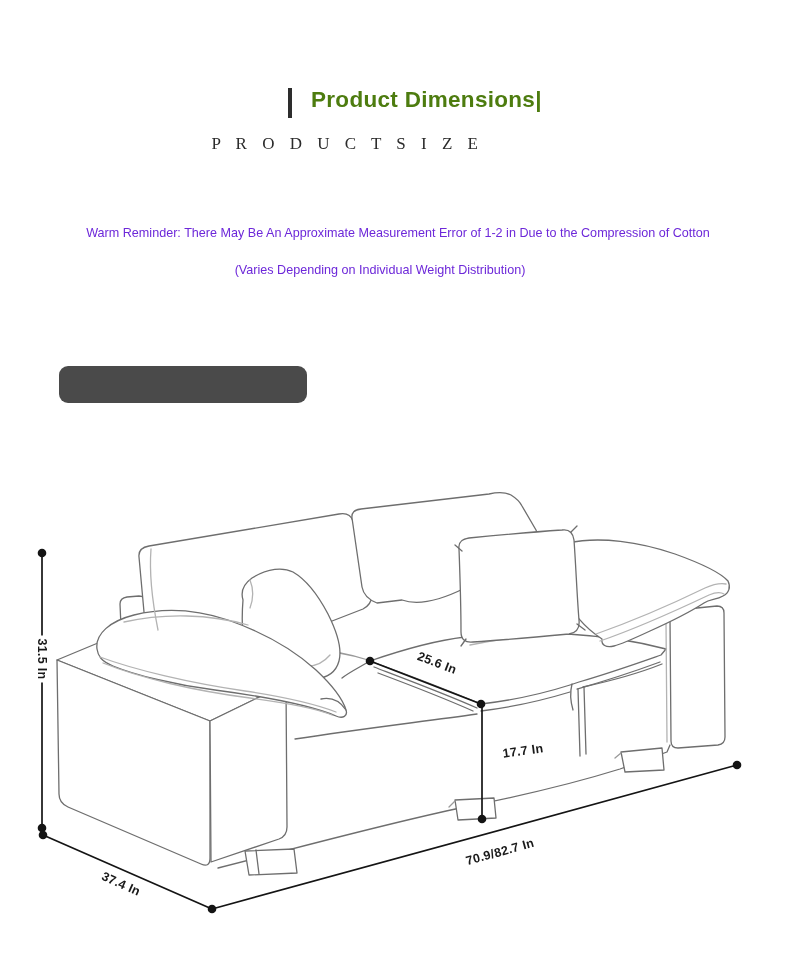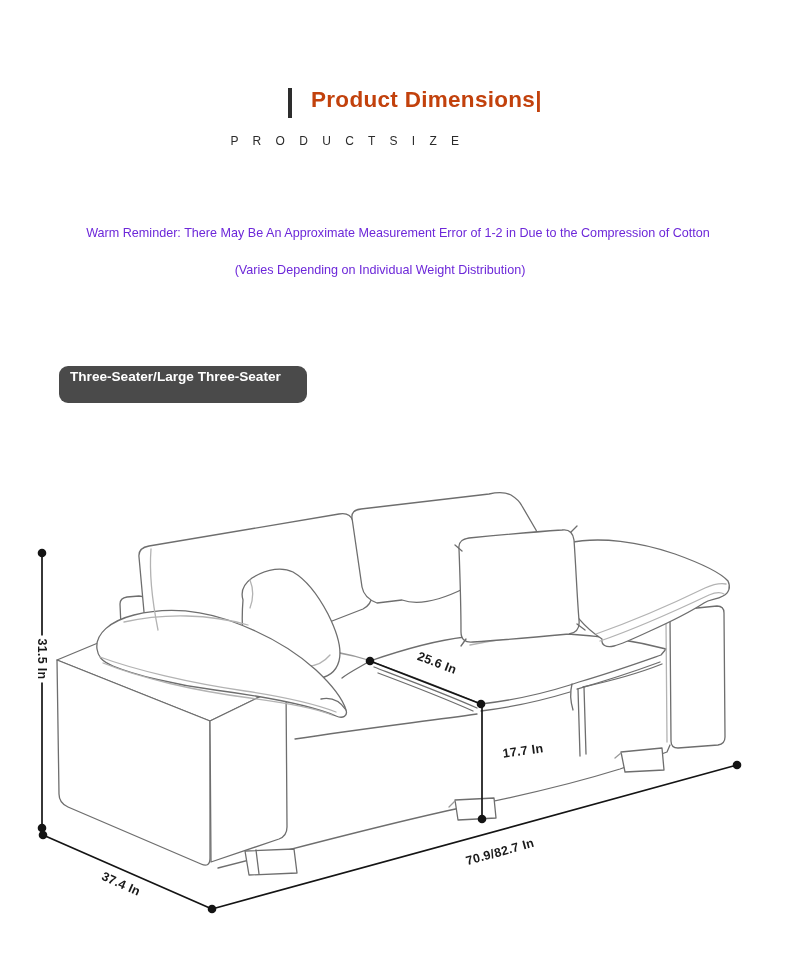--- a/index.html
+++ b/index.html
@@ -8,26 +8,26 @@
     width:790px; height:971px; position:relative; overflow:hidden;
     font-family:"Liberation Sans", sans-serif; color:#242424;
   }
   
   .title-bar {
     position:absolute; left:288px; top:88px; width:4px; height:30px;
     background:#2d2d2d;
   }
   .page-title {
     position:absolute; left:311px; top:87px;
-    font-size:22.5px; font-weight:bold; letter-spacing:0.3px; color:#c2410c;
+    font-size:22.5px; font-weight:bold; letter-spacing:0.3px; color:#4d7c0f;
     white-space:nowrap;
   }
   .page-subtitle {
     position:absolute; left:0; top:134px; width:695px; text-align:center;
-    font-family:Liberation Sans, sans-serif; font-size:12px; color:#2b2b2b;
+    font-family:Liberation Serif, serif; font-size:17px; color:#2b2b2b;
     letter-spacing:5.5px; white-space:nowrap;
   }
   
   .notice-line { position:absolute; font-size:12.6px; color:#6d28d9; white-space:nowrap;
     transform:translateX(-50%); }
   .notice-1 { left:398px; top:226px; }
   .notice-2 { left:380px; top:263px; }
   
   .badge {
     position:absolute; left:59px; top:366px; width:248px; height:37px;
@@ -46,21 +46,20 @@
 <body>
 
 <div class="title-bar"></div>
 <div class="page-title">Product Dimensions|</div>
 <div class="page-subtitle">P R O D U C T   S I Z E</div>
 
 <div class="notice-line notice-1">Warm Reminder: There May Be An Approximate Measurement Error of 1-2 in Due to the Compression of Cotton</div>
 <div class="notice-line notice-2">(Varies Depending on Individual Weight Distribution)</div>
 
 <div class="badge">
-  <div>Three-Seater/Large Three-Seater</div>
 </div>
 
 <svg class="diagram-svg" width="790" height="971" viewBox="0 0 790 971">
 
   <g stroke="#6e6e6e" stroke-width="1.3" fill="#ffffff" stroke-linejoin="round" stroke-linecap="round">
 
     <path d="M121,627 L120,604 Q120,598 127,597 L139,596 Q145,596 145,602 L146,627 Z"></path>
 
     <path d="M146,634 L139,557 Q138,548 149,546 L339,514 Q350,512 353,521 L371,591 Q374,603 363,609 L278,642 Q248,654 230,649 Z"></path>
 

